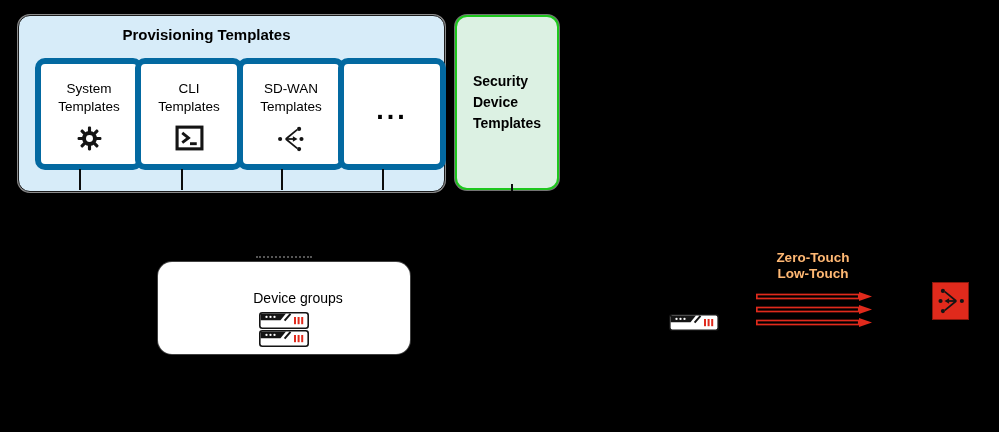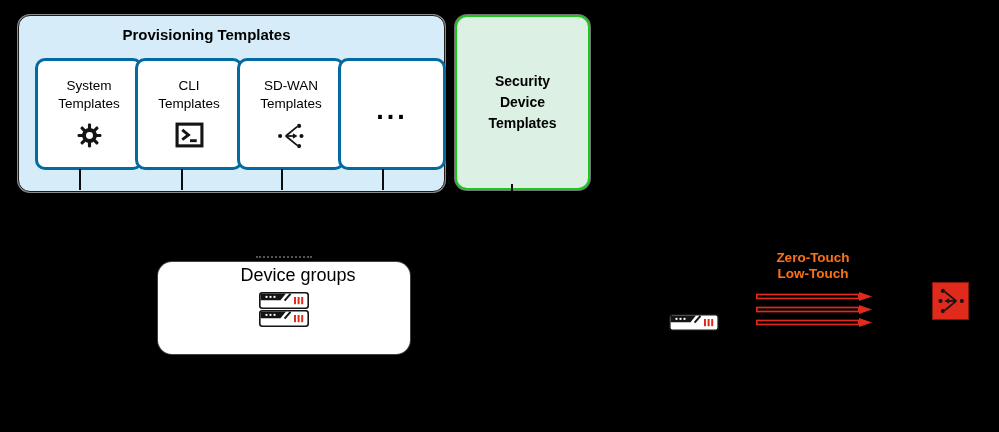--- a/index.html
+++ b/index.html
@@ -12,55 +12,55 @@
     position:absolute; left:18px; top:15px; width:425px; height:175px;
     background:#D7ECF9; border:1px solid #1c1c1c; border-radius:12px;
     box-shadow:0 0 0 1px rgba(255,255,255,.55);
   }
   .panel-title {
     position:absolute; left:18px; top:26px; width:377px;
     text-align:center; font-weight:bold; font-size:15px;
   }
   .card {
     position:absolute; top:58px; width:108px; height:112px;
-    background:#fff; border:3px solid #0369a1; border-radius:10px;
+    background:#fff; border:6px solid #0369a1; border-radius:10px;
     text-align:center; box-sizing:border-box;
   }
   .c1{left:35px}.c2{left:135px}.c3{left:237px}.c4{left:338px}
   .card .lbl { margin-top:16px; font-size:13.5px; line-height:1.32; }
   .card .icon { margin-top:9px; display:flex; justify-content:center; }
   .ellipsis {
     position:absolute; left:0; right:0; top:50%; transform:translateY(-60%);
     font-size:27px; font-weight:bold; letter-spacing:3px; text-align:center;
   }
   .stub { position:absolute; top:169px; width:2px; height:21px; background:#0d0d0d; }
   .s1{left:79px}.s2{left:181px}.s3{left:281px}.s4{left:382px}
   
   .panel-green {
-    position:absolute; left:455px; top:15px; width:135px; height:175px;
+    position:absolute; left:455px; top:15px; width:104px; height:175px;
     background:#DCF1E3; border:2px solid #1EC71E; border-radius:12px;
     box-shadow:0 0 0 1px rgba(255,255,255,.45); box-sizing:border-box;
     display:flex; align-items:center; justify-content:center;
-    text-align:center; font-weight:bold; font-size:14px; line-height:1.5;
+    text-align:left; font-weight:bold; font-size:14px; line-height:1.5;
   }
   .green-stub { position:absolute; left:511px; top:184px; width:2px; height:7px; background:#0d0d0d; }
   
   .dotted { position:absolute; left:256px; top:256px; width:56px; height:0; border-top:2px dotted #565656; }
   .dg {
     position:absolute; left:158px; top:262px; width:252px; height:92px;
     background:#fff; border-radius:14px; text-align:center;
     box-shadow:0 0 0 1px rgba(255,255,255,.25);
   }
-  .dg-title { margin-top:3px; font-size:18px;padding-left:28px; }
+  .dg-title { margin-top:28px; font-size:14px;padding-left:28px; }
   .dg-stack { margin-top:6px; display:flex; flex-direction:column; align-items:center; gap:1px; }
   
   .single-device { position:absolute; left:669px; top:314px; }
   .flow-labels {
     position:absolute; left:745px; top:250px; width:136px; text-align:center;
-    color:#f97316; font-weight:bold; font-size:13.5px; line-height:16px;
+    color:#fdba74; font-weight:bold; font-size:13.5px; line-height:16px;
     text-shadow:0 0 1px rgba(60,0,0,.6);
   }
   .arrows { position:absolute; left:756px; top:292px; }
   .red-box {
     position:absolute; left:932px; top:282px; width:37px; height:38px;
     background:#E02A1C; border:1px solid #8a170c; box-sizing:border-box;
     display:flex; align-items:center; justify-content:center;
   }
 </style>
 </head>

